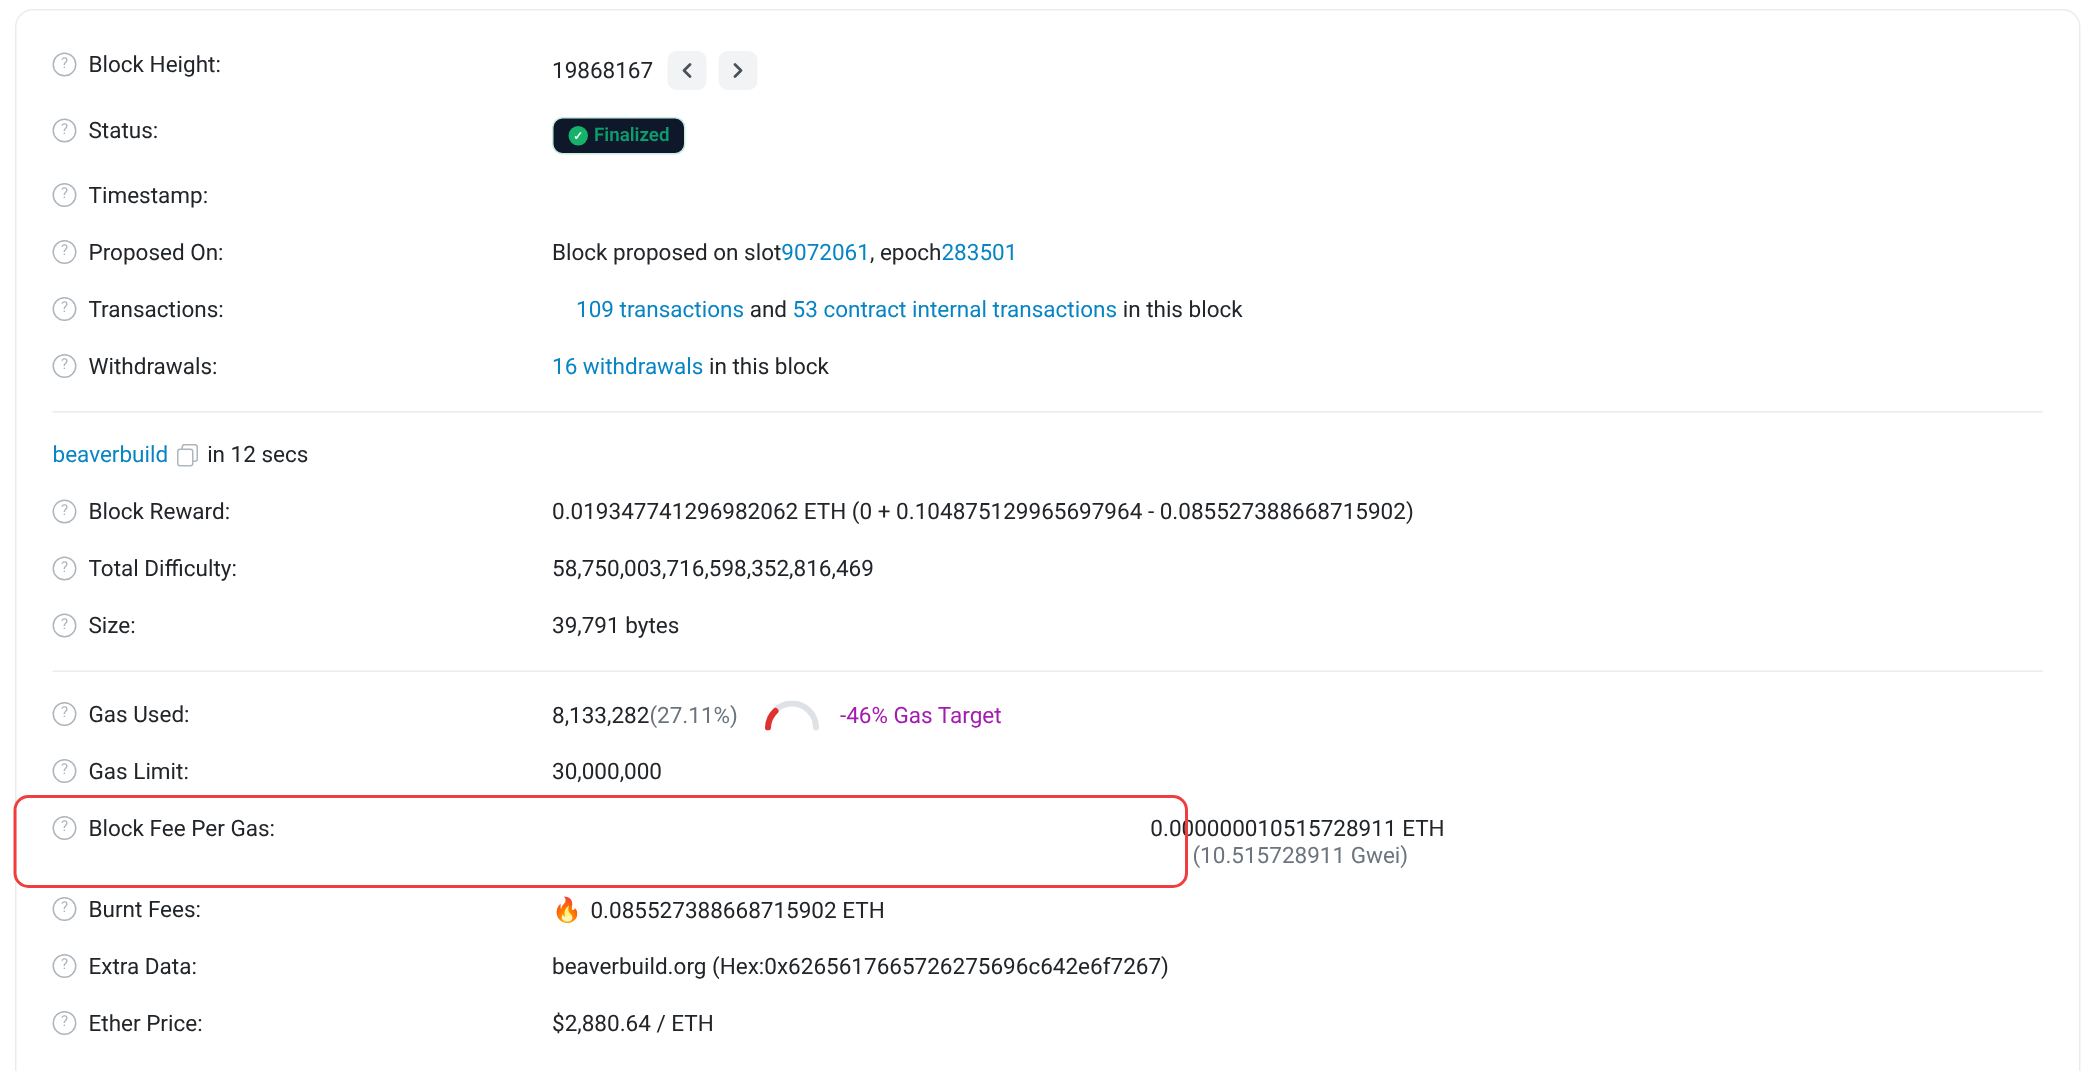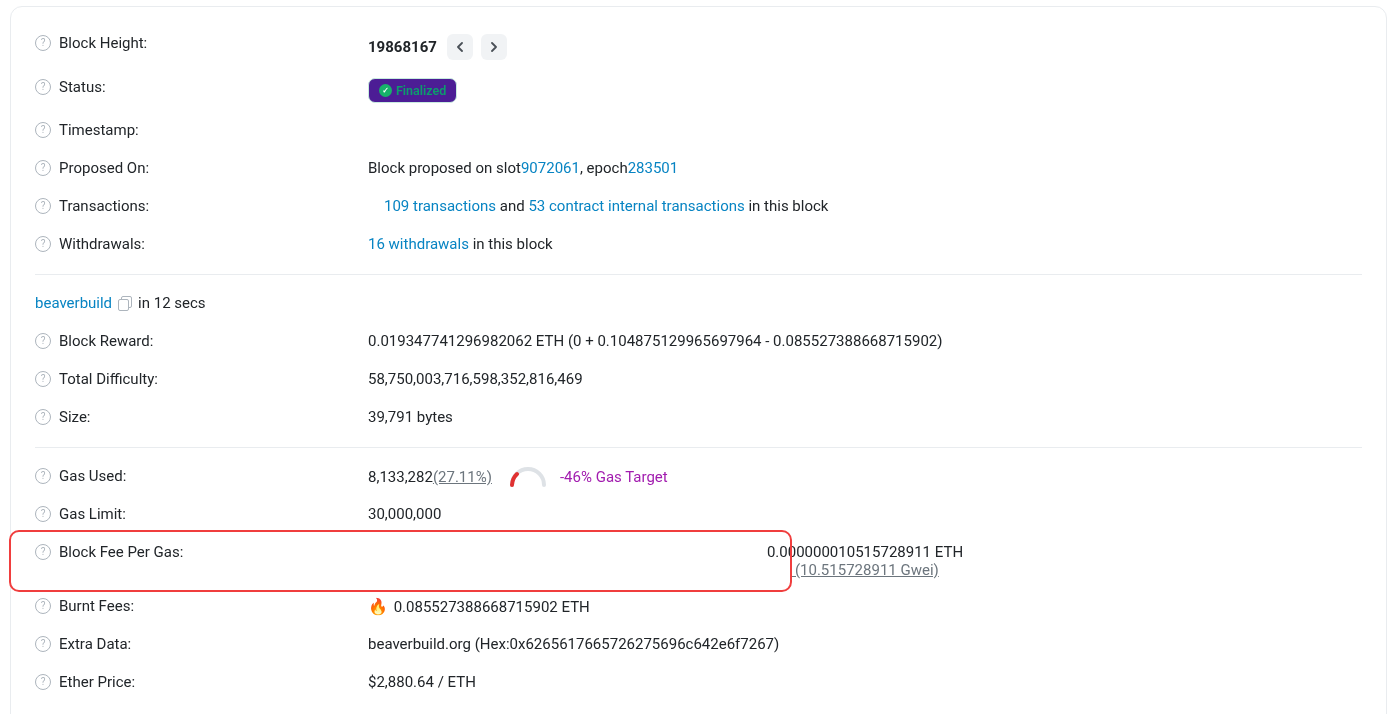--- a/index.html
+++ b/index.html
@@ -62,21 +62,21 @@
     justify-content: center;
     color: #495057;
     cursor: pointer;
     font-size: 13px;
   }
   .nav-btn + .nav-btn { margin-left: 4px; }
   .badge {
     display: inline-flex;
     align-items: center;
     gap: 4px;
-    background: #4c1d95;
+    background: #0f172a;
     border: 1px solid #c8ece0;
     color: #0c9d6c;
     font-size: 12.5px;
     font-weight: 600;
     padding: 4px 10px;
     border-radius: 7px;
   }
   .badge .dot {
     width: 13px; height: 13px;
     border-radius: 50%;
@@ -127,31 +127,31 @@
     border-radius: 2px;
     width: 9px; height: 10px;
   }
   .copy-icon::before { top: 0; left: 3px; }
   .copy-icon::after { top: 3px; left: 0; background: #fff; }
   hr.sep {
     border: none;
     border-top: 1px solid #e9ecef;
     margin: 10px 0;
   }
-  .muted { color: #6c757d; text-decoration: underline; }
+  .muted { color: #6c757d; }
   .red { color: #a21caf; }
   .fire { font-size: 16px; margin-right: 2px; }
   .gauge {
     width: 40px; height: 20px;
     position: relative;
     display: inline-block;
     margin: 0 12px 0 16px;
   }
   .gauge svg { display: block; }
-  .bold { font-weight: 700; }
+  .bold { font-weight: 400; }
   .highlight-row {
     position: relative;
   }
   .highlight-box {
     position: absolute;
     left: -26px;
     right: 570px;
     top: -4px;
     bottom: -4px;
     border: 2.5px solid #f03e3e;

